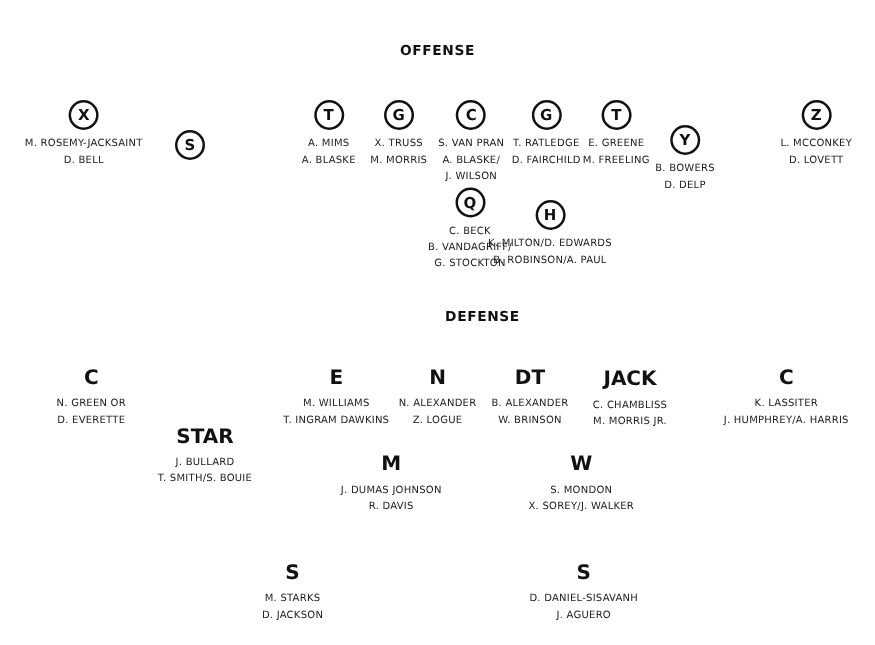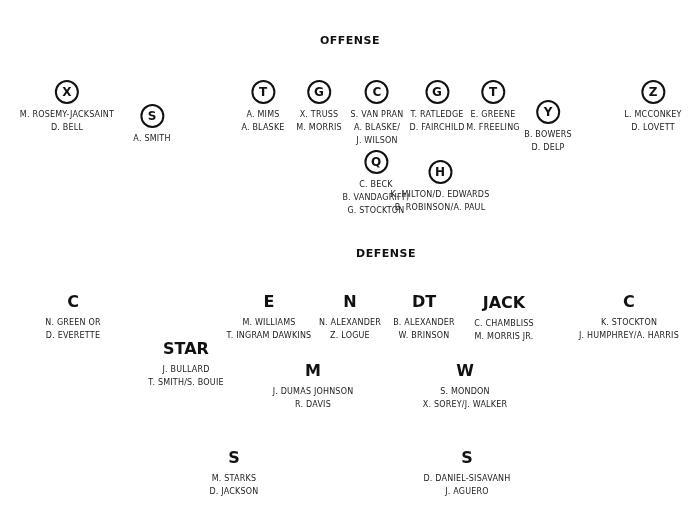--- a/index.html
+++ b/index.html
@@ -21,21 +21,20 @@
 <div class="section-title" style="left:350px; top:247px;margin-left:36px;">DEFENSE</div>
 
 <div id="offense-layer">
     <div class="pos" style="left: 67px; top: 80px;">
       <div class="circle">X</div>
       <div class="line">M. ROSEMY-JACKSAINT</div>
       <div class="line">D. BELL</div>
     </div>
     <div class="pos" style="left: 152px; top: 104px;">
       <div class="circle">S</div>
-      <div class="line">A. SMITH</div>
     </div>
     <div class="pos" style="left: 263px; top: 80px;">
       <div class="circle">T</div>
       <div class="line">A. MIMS</div>
       <div class="line">A. BLASKE</div>
     </div>
     <div class="pos" style="left: 319px; top: 80px;">
       <div class="circle">G</div>
       <div class="line">X. TRUSS</div>
       <div class="line">M. MORRIS</div>
@@ -77,21 +76,21 @@
       <div class="line">K. MILTON/D. EDWARDS</div>
       <div class="line">B. ROBINSON/A. PAUL</div>
     </div>
   </div>
 <div id="defense-layer">
     <div class="pos" style="left: 73px; top: 292px;">
       <div class="dlabel">C</div>
       <div class="line">N. GREEN OR</div>
       <div class="line">D. EVERETTE</div>
     </div>
-    <div class="pos" style="left: 186px; top: 339px;">
+    <div class="pos" style="left: 164px; top: 339px;">
       <div class="dlabel">STAR</div>
       <div class="line">J. BULLARD</div>
       <div class="line">T. SMITH/S. BOUIE</div>
     </div>
     <div class="pos" style="left: 269px; top: 292px;">
       <div class="dlabel">E</div>
       <div class="line">M. WILLIAMS</div>
       <div class="line">T. INGRAM DAWKINS</div>
     </div>
     <div class="pos" style="left: 350px; top: 292px;">
@@ -104,21 +103,21 @@
       <div class="line">B. ALEXANDER</div>
       <div class="line">W. BRINSON</div>
     </div>
     <div class="pos" style="left: 504px; top: 293px;">
       <div class="dlabel">JACK</div>
       <div class="line">C. CHAMBLISS</div>
       <div class="line">M. MORRIS JR.</div>
     </div>
     <div class="pos" style="left: 629px; top: 292px;">
       <div class="dlabel">C</div>
-      <div class="line">K. STOCKTON</div>
+      <div class="line">K. LASSITER</div>
       <div class="line">J. HUMPHREY/A. HARRIS</div>
     </div>
     <div class="pos" style="left: 313px; top: 361px;">
       <div class="dlabel">M</div>
       <div class="line">J. DUMAS JOHNSON</div>
       <div class="line">R. DAVIS</div>
     </div>
     <div class="pos" style="left: 465px; top: 361px;">
       <div class="dlabel">W</div>
       <div class="line">S. MONDON</div>

